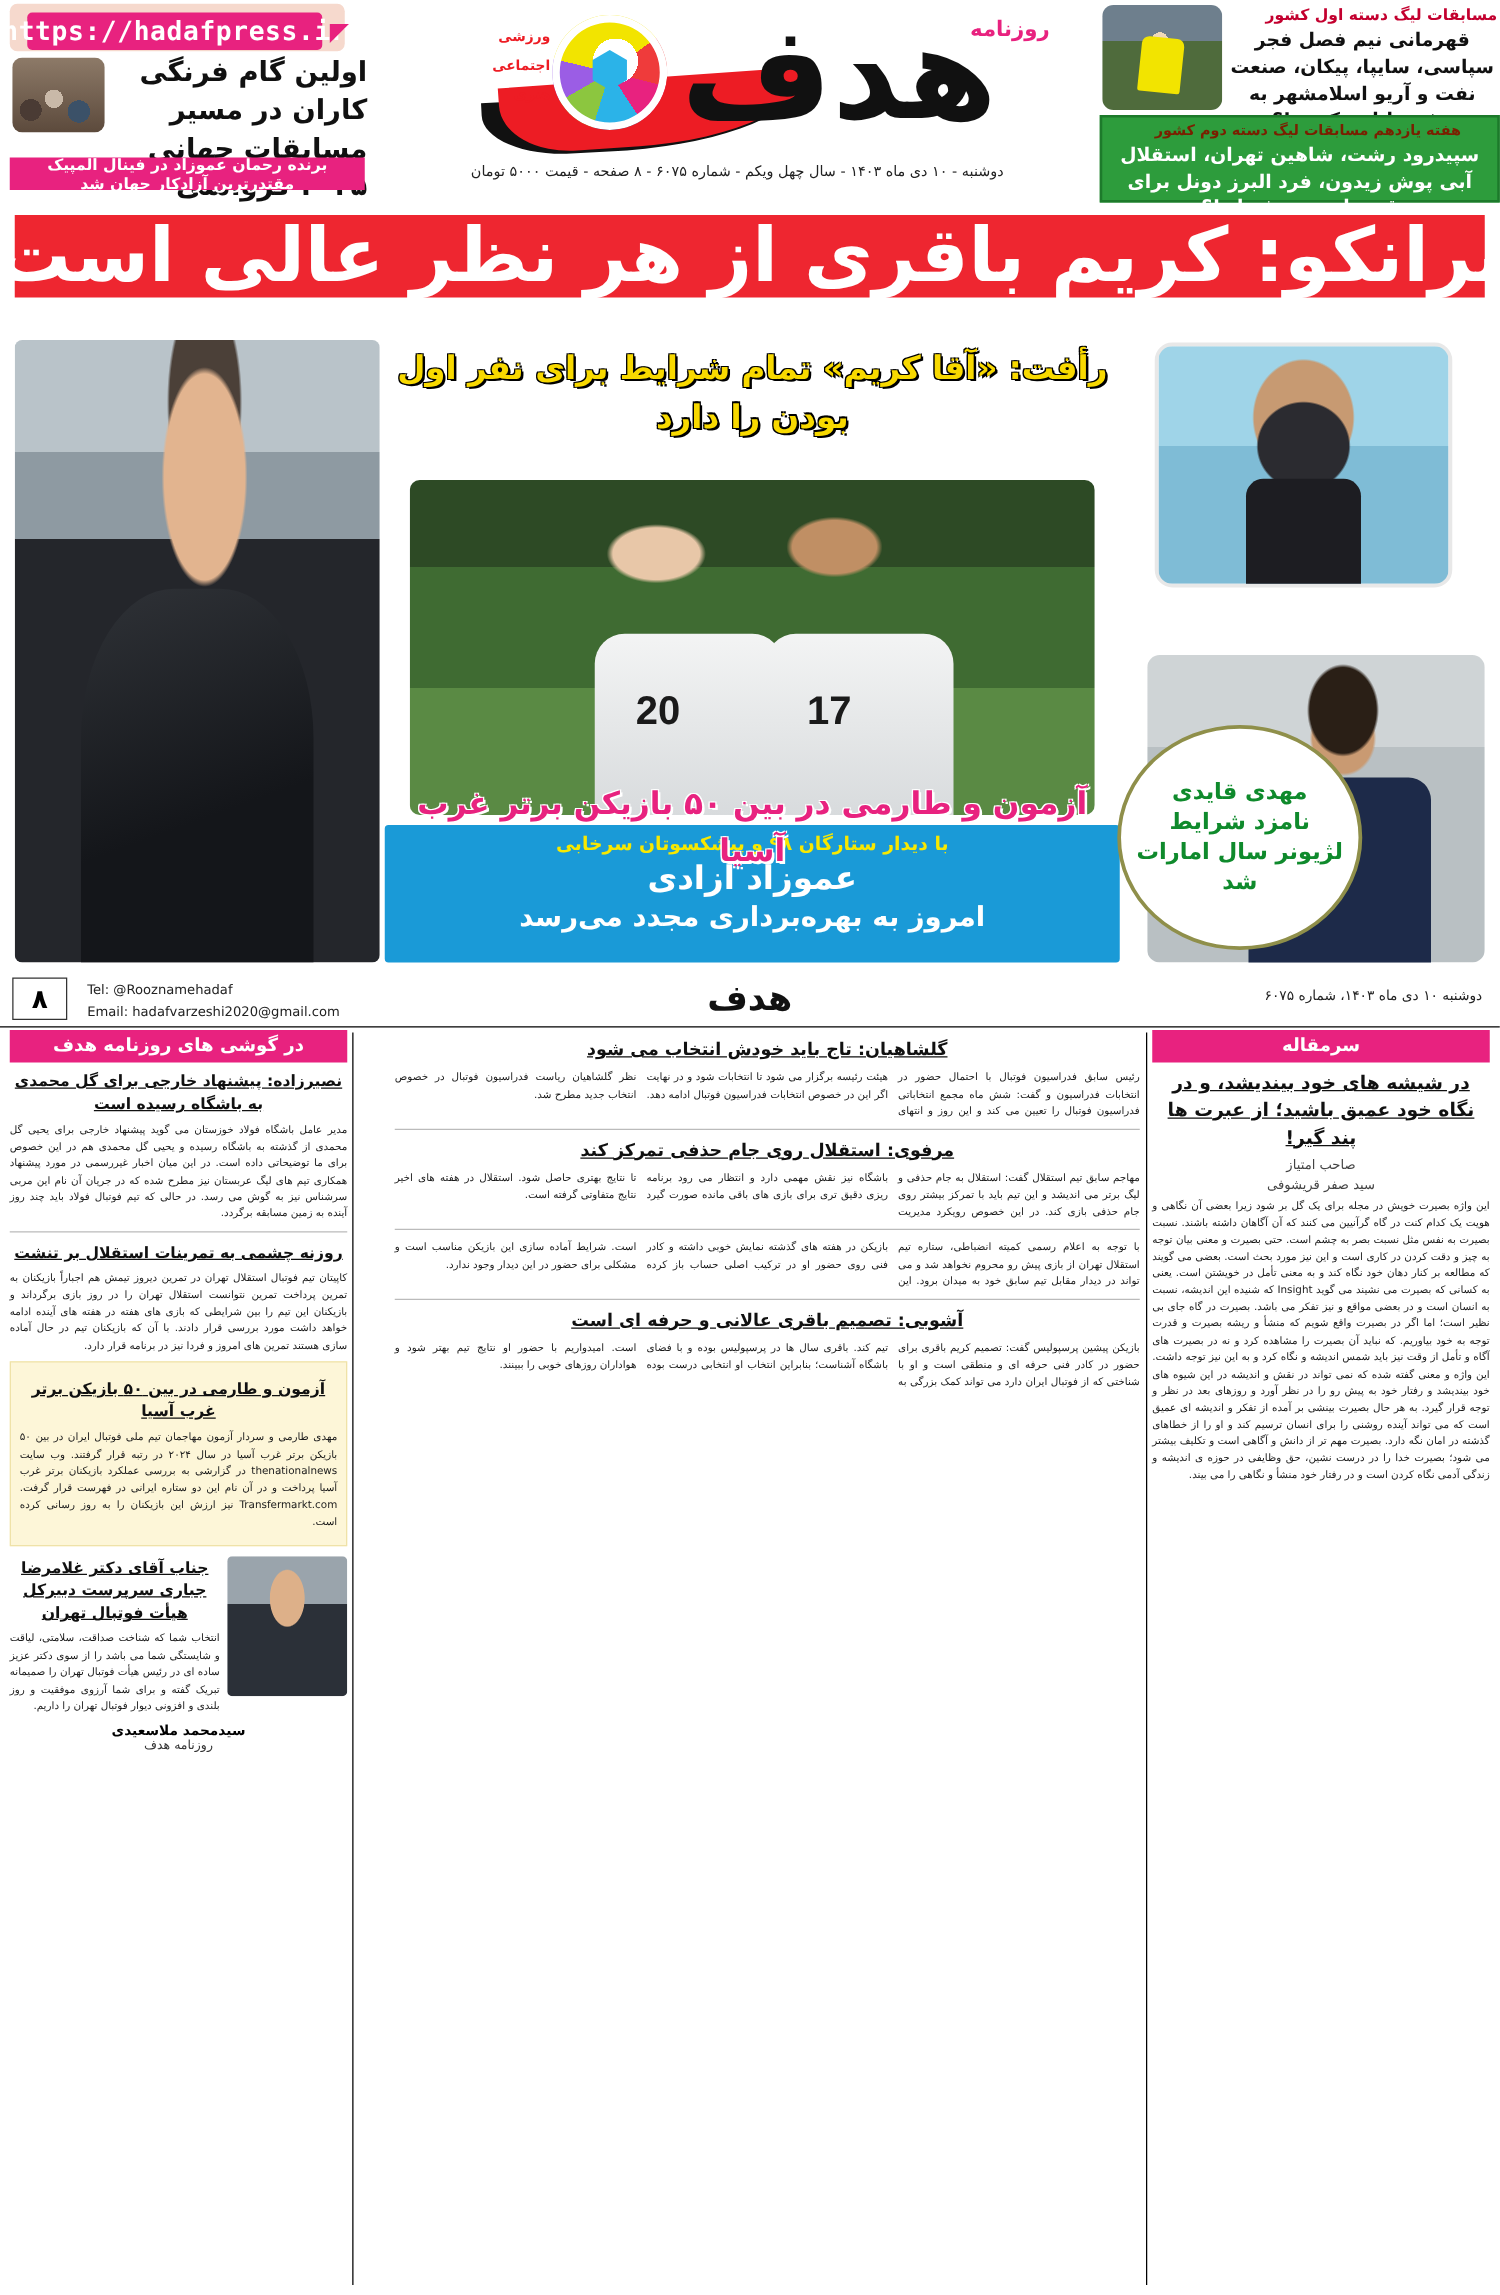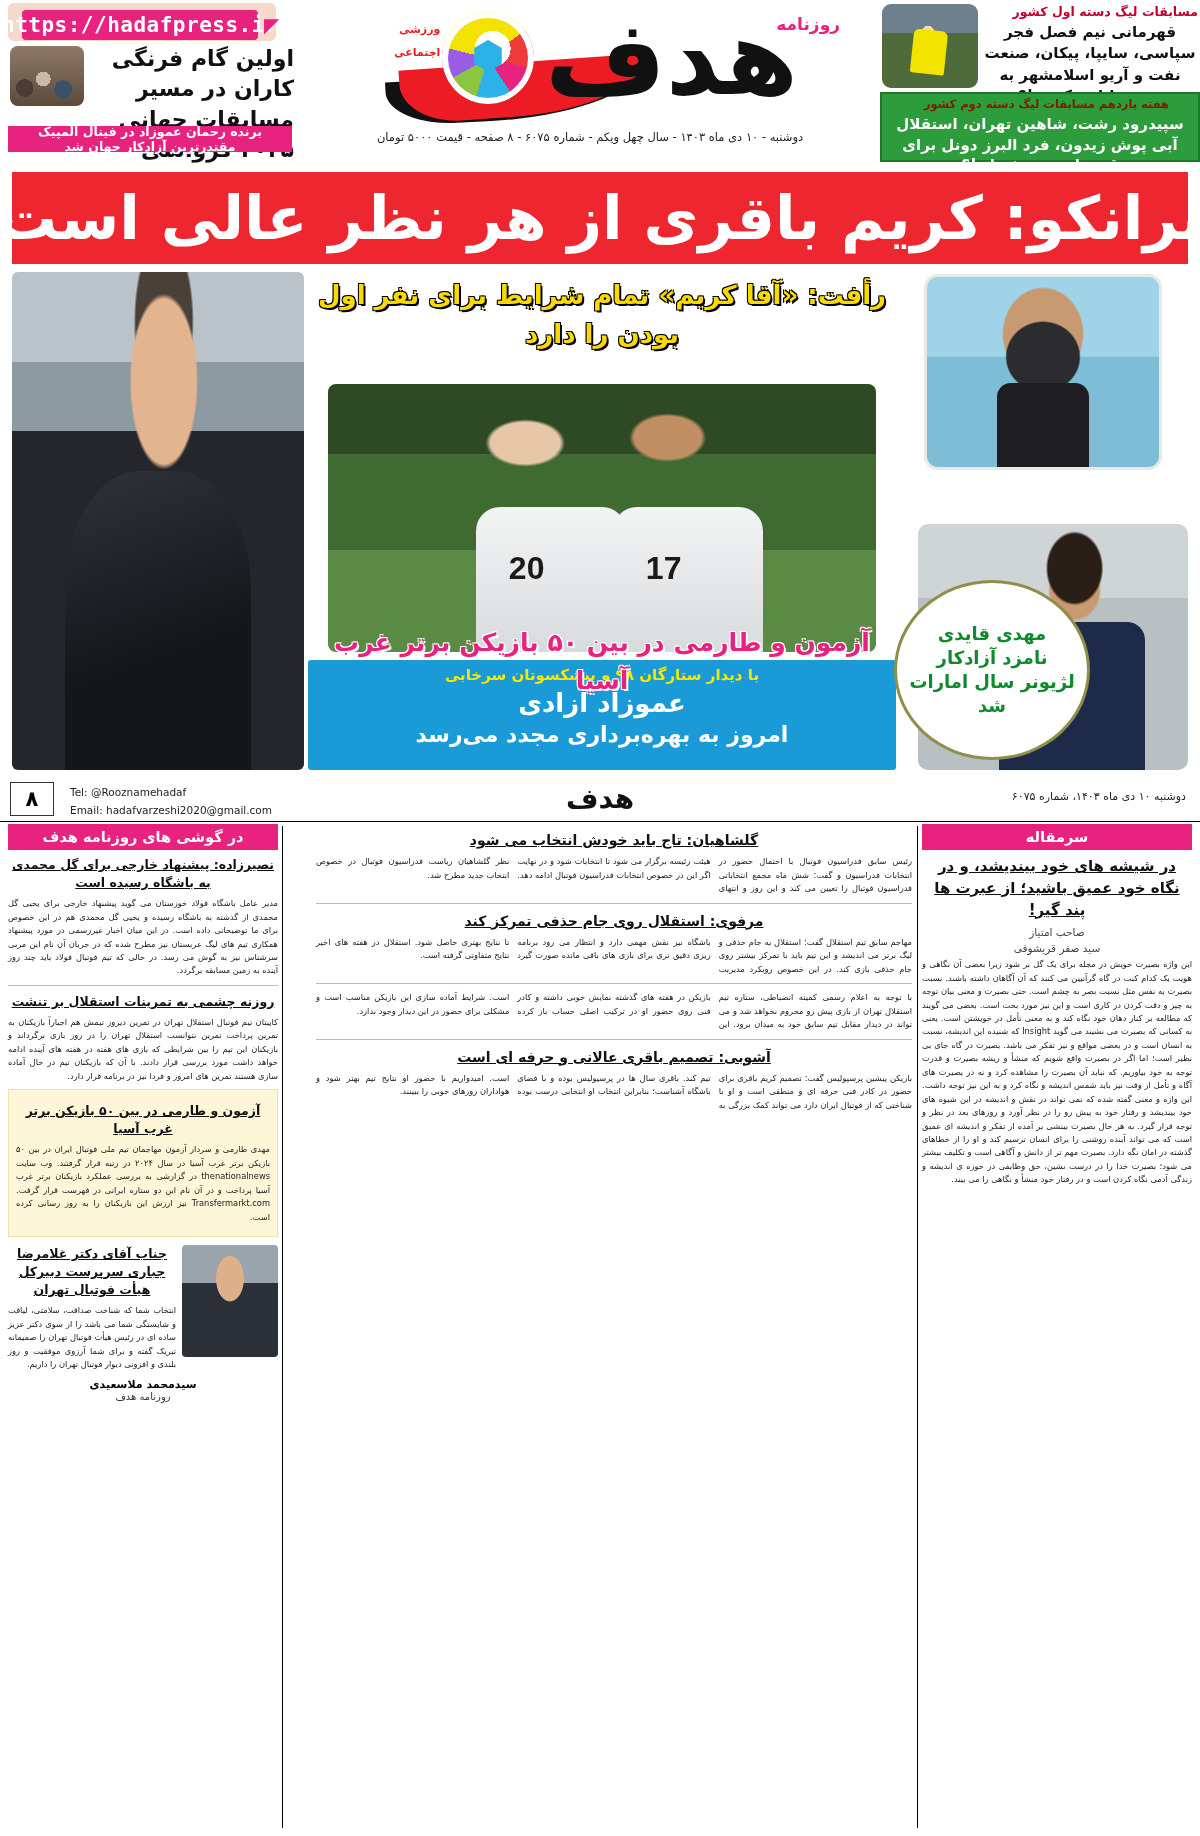--- a/index.html
+++ b/index.html
@@ -126,21 +126,21 @@
     position:absolute; right:0; left:0; top:3px; text-align:center;
     color:#7a1f00; font-size:11.5px; font-weight:bold;padding-left:13px;
   }
   .hr-text2 {
     position:absolute; right:4px; left:4px; top:20px; text-align:center;
     color:#fff; font-size:15px; font-weight:bold; line-height:1.38;
   }
 
   
   .redband {
-    position:absolute; left:12px; top:172px; width:1176px; height:92px;
+    position:absolute; left:12px; top:172px; width:1176px; height:66px;
     background:#ee2630; display:flex; align-items:center; justify-content:center;
   }
   .redband span {
     color:#fff; font-size:60px; font-weight:bold; letter-spacing:-1px;
     white-space:nowrap;
   }
 
   
   .hero { position:absolute; left:12px; top:272px; width:1176px; height:498px; }
 
@@ -366,21 +366,21 @@
         <div class="bb-l1">عموزاد آزادی</div>
         <div class="bb-l2">امروز به بهره‌برداری مجدد می‌رسد</div>
       </div>
     </div>
 
     <div class="rail">
       <div class="mask-photo"></div>
       <div class="player10"></div>
       <div class="oval">
         <div>مهدی قایدی</div>
-        <div>نامزد آزادکار</div>
+        <div>نامزد شرایط</div>
         <div>لژیونر سال امارات</div>
         <div>شد</div>
       </div>
     </div>
   </div>
 
   <div class="bar2">
     <div class="b2-date">دوشنبه ۱۰ دی ماه ۱۴۰۳، شماره ۶۰۷۵</div>
     <div class="b2-logo">هدف</div>
     <div class="b2-contact">

